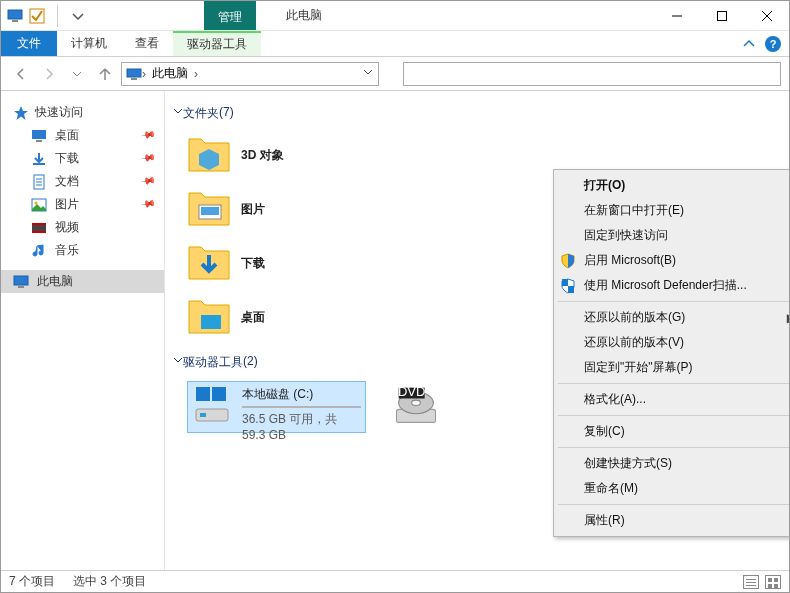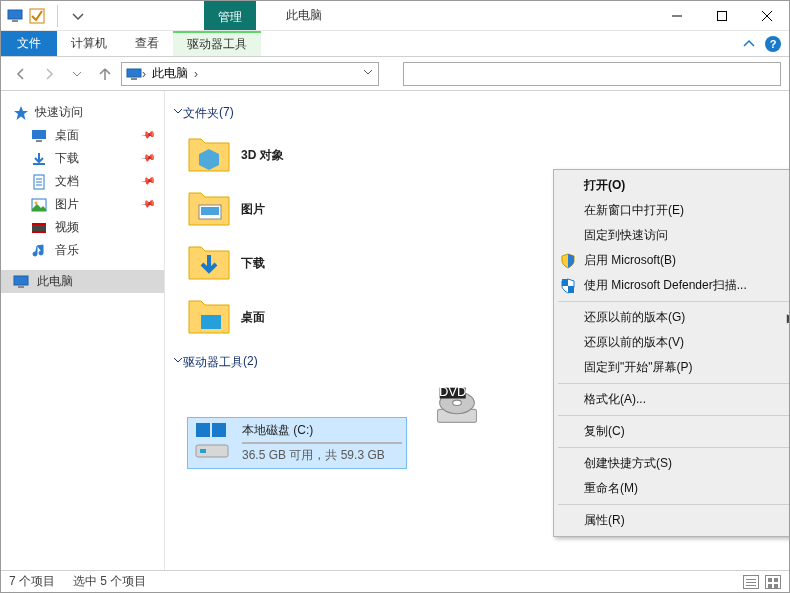--- a/index.html
+++ b/index.html
@@ -38,21 +38,21 @@
   .side-item .pin { position:absolute; right:10px; color:#777; font-size:10px; transform:rotate(35deg); }
   .side-item.selected { background:#d8d8d8; }
   .content { flex:1; padding:10px 10px 10px 8px; position:relative; }
   .section-head { display:flex; align-items:flex-start; color:#14306e; padding:4px 0; }
   .section-head .cnt { color:#14306e; }
   .items-grid { display:flex; flex-direction:column; gap:8px; padding:6px 0 10px 14px;font-weight:bold; }
   .folder-tile { display:flex; align-items:center; gap:10px; height:46px; width:210px; }
   .folder-ico { width:44px; height:40px; display:flex; align-items:center; justify-content:center; }
   .folder-label { color:#222; }
   .drives-row { display:flex; gap:24px; padding:6px 0 0 14px; }
-  .drive-tile { width:220px; height:52px; padding:4px; display:flex; gap:10px;margin-top:36px; }
+  .drive-tile { width:179px; height:52px; padding:4px; display:flex; gap:10px; }
   .drive-tile.selected { background:#cde8ff; border:1px solid #7abdf1; }
   .drive-ico { width:40px; display:flex; align-items:center; justify-content:center; }
   .drive-info { flex:1; display:flex; flex-direction:column; gap:3px; }
   .drive-name { color:#222; }
   .progress { width:100%; height:12px; border:1px solid #b5b5b5; background:#e9e9e9; }
   .progress-fill { height:100%; background:#26a0da; }
   .drive-sub { color:#5a5a5a; font-size:12px; }
   .dvd-tile { width:52px; height:48px; display:flex; align-items:center; justify-content:center;text-decoration:underline; }
   
   .context-menu { position:absolute; left:388px; top:78px; width:254px; background:#eee; border:1px solid #b5b5b5; box-shadow:2px 2px 4px rgba(0,0,0,.25); padding:3px 0; }
@@ -354,18 +354,18 @@
       <div class="cm-row">创建快捷方式(S)</div>
       <div class="cm-row">重命名(M)</div>
       <div class="cm-sep"></div>
       <div class="cm-row">属性(R)</div>
     </div>
   </div>
 </div>
 
 <div class="statusbar">
   <span>7 个项目</span>
-  <span>选中 5 个项目</span>
+  <span>选中 3 个项目</span>
   <div class="views">
     <span class="view-ico" style="background:linear-gradient(#888 0 0) 2px 3px/10px 1px no-repeat,linear-gradient(#888 0 0) 2px 6px/10px 1px no-repeat,linear-gradient(#888 0 0) 2px 9px/10px 1px no-repeat;"></span>
     <span class="view-ico" style="background:linear-gradient(#888 0 0) 2px 2px/4px 4px no-repeat,linear-gradient(#888 0 0) 8px 2px/4px 4px no-repeat,linear-gradient(#888 0 0) 2px 8px/4px 4px no-repeat,linear-gradient(#888 0 0) 8px 8px/4px 4px no-repeat;"></span>
   </div>
 </div>
 
 </body></html>

